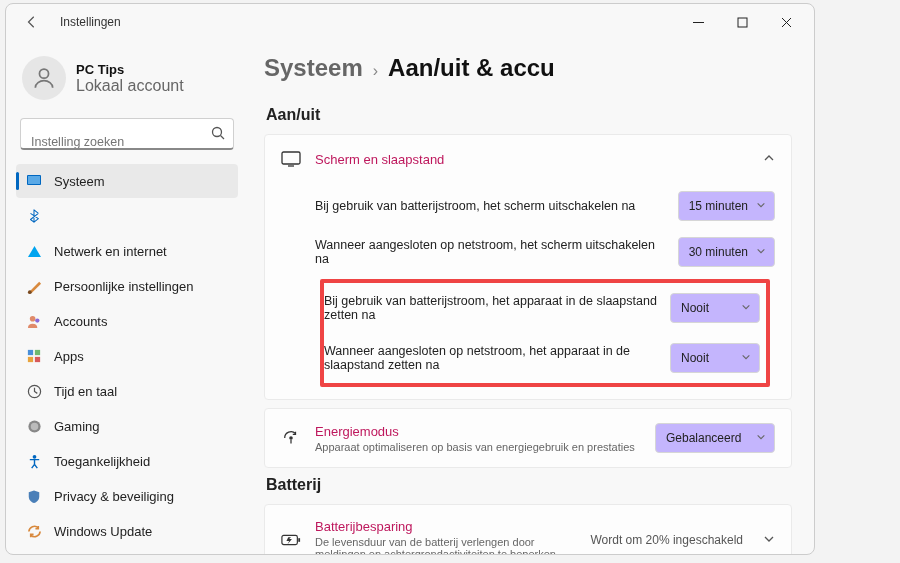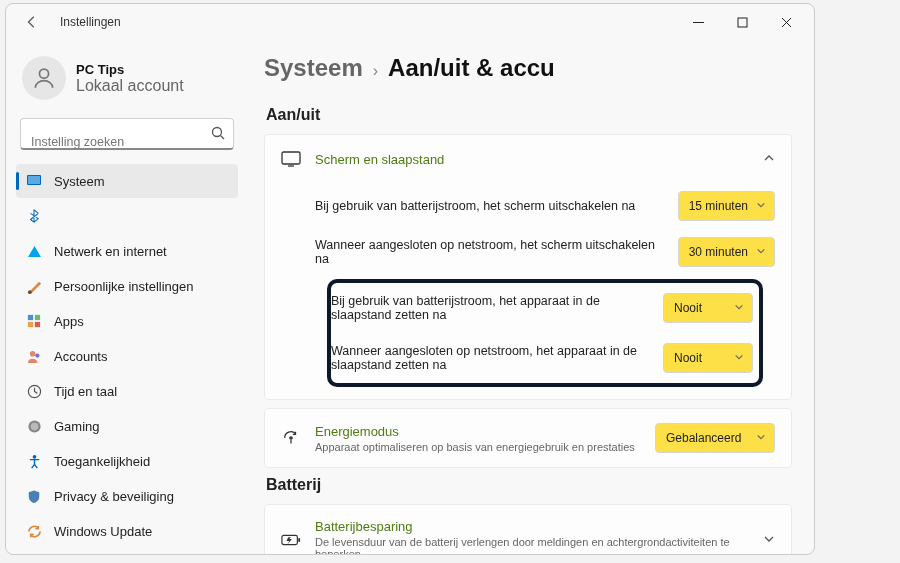--- a/index.html
+++ b/index.html
@@ -26,31 +26,31 @@
 .navitem .micon { width: 16px; height: 16px; display: flex; align-items: center; justify-content: center; font-size: 14px; }
 .main { flex: 1; padding: 14px 22px 10px 20px; overflow-y: auto; }
 .breadcrumb { display: flex; align-items: baseline; gap: 10px; margin-bottom: 24px; }
 .breadcrumb .bc1 { font-size: 24px; font-weight: 600; color: #666; }
 .breadcrumb .sep { font-size: 16px; color: #888; }
 .breadcrumb .bc2 { font-size: 24px; font-weight: 700; color: #111; }
 .section-label { font-size: 16px; font-weight: 600; color: #222; margin: 8px 0 10px 2px; }
 .card { background: #fdfdfd; border: 1px solid #eaeaea; border-radius: 4px; margin-bottom: 8px; }
 .card-header { display: flex; align-items: center; padding: 14px 16px; gap: 14px; cursor: pointer; }
 .card-header .cicon { width: 20px; height: 20px; display: flex; align-items: center; justify-content: center; color: #333; }
-.card-header .ctitle { font-size: 13px; color: #4d7c0f; flex: 1; }
+.card-header .ctitle { font-size: 13px; color: #be185d; flex: 1; }
 .card-header .csub { font-size: 11px; color: #666; }
 .card-header .ctxtcol { flex: 1; display: flex; flex-direction: column; gap: 2px; }
 .card-header .rightval { font-size: 12px; color: #555; margin-right: 6px; }
 .card-header .chev { color: #555; }
 .rowlist { padding: 0 16px 8px 50px; }
 .row { display: flex; align-items: center; justify-content: space-between; padding: 8px 0; }
 .row .rlabel { font-size: 12.5px; color: #222; flex: 1; padding-right: 10px; }
-.select { display: flex; align-items: center; justify-content: space-between; min-width: 90px; height: 30px; padding: 0 8px 0 10px; background: #fde047; border: 1px solid #d6d6d6; border-radius: 4px; font-size: 12px; color: #222; cursor: pointer; gap: 8px; }
+.select { display: flex; align-items: center; justify-content: space-between; min-width: 90px; height: 30px; padding: 0 8px 0 10px; background: #c4b5fd; border: 1px solid #d6d6d6; border-radius: 4px; font-size: 12px; color: #222; cursor: pointer; gap: 8px; }
 .select .schev { color: #666; }
-.highlight-box { border: 4px solid #0f172a; border-radius: 10px; margin: 4px 12px; }
+.highlight-box { border: 4px solid #ef4444; border-radius: 2px; margin: 4px 5px; }
 .highlight-box .row { padding: 10px 6px 10px 0; }
 .energycard .select { min-width: 120px; }
 .svgicon { display: block; }
 </style>
 </head>
 <body>
 
 <div class="window">
 
   <div class="titlebar">
@@ -133,38 +133,38 @@
           <span class="micon">
               <svg width="15" height="15" viewBox="0 0 16 16">
                 <path d="M3 13 L13 3 L15 5 L5 15 Z" fill="#d88a3f"></path>
                 <circle cx="3" cy="14" r="2" fill="#7a4a1f"></circle>
               </svg>
             </span>
           <span>Persoonlijke instellingen</span>
         </div>
         <div class="navitem">
           <span class="micon">
+              <svg width="15" height="15" viewBox="0 0 16 16">
+                <circle cx="6" cy="5" r="3" fill="#e08a6a"></circle>
+                <circle cx="11" cy="7" r="2.3" fill="#8a6ad8"></circle>
+                <path d="M1 15c0-3 2-4.5 5-4.5s5 1.5 5 4.5" fill="#e08a6a"></path>
+              </svg>
+            </span>
+          <span>Accounts</span>
+        </div>
+        <div class="navitem">
+          <span class="micon">
               <svg width="14" height="14" viewBox="0 0 16 16">
                 <rect x="1" y="1" width="6" height="6" fill="#4a8fd8"></rect>
                 <rect x="9" y="1" width="6" height="6" fill="#6fb96f"></rect>
                 <rect x="1" y="9" width="6" height="6" fill="#e8a33d"></rect>
                 <rect x="9" y="9" width="6" height="6" fill="#d85a5a"></rect>
               </svg>
             </span>
           <span>Apps</span>
-        </div>
-        <div class="navitem">
-          <span class="micon">
-              <svg width="15" height="15" viewBox="0 0 16 16">
-                <circle cx="6" cy="5" r="3" fill="#e08a6a"></circle>
-                <circle cx="11" cy="7" r="2.3" fill="#8a6ad8"></circle>
-                <path d="M1 15c0-3 2-4.5 5-4.5s5 1.5 5 4.5" fill="#e08a6a"></path>
-              </svg>
-            </span>
-          <span>Accounts</span>
         </div>
         <div class="navitem">
           <span class="micon">
               <svg width="15" height="15" viewBox="0 0 16 16">
                 <circle cx="8" cy="8" r="6.5" stroke="#555" stroke-width="1.3" fill="none"></circle>
                 <path d="M8 4v4l3 2" stroke="#555" stroke-width="1.3" fill="none"></path>
               </svg>
             </span>
           <span>Tijd en taal</span>
         </div>
@@ -306,20 +306,21 @@
             <svg width="20" height="14" viewBox="0 0 22 14">
                 <rect x="1" y="2" width="17" height="10" rx="2" stroke="#333" stroke-width="1.3" fill="none"></rect>
                 <rect x="19" y="5" width="2" height="4" fill="#333"></rect>
                 <path d="M8 4 L6 8 H9 L7 12 L12 6 H9 L11 4 Z" fill="#333"></path>
               </svg>
           </span>
           <div class="ctxtcol">
             <span class="ctitle" style="flex:none">Batterijbesparing</span>
             <span class="csub">De levensduur van de batterij verlengen door meldingen en achtergrondactiviteiten te beperken</span>
           </div>
+          <span class="rightval">Wordt om 20% ingeschakeld</span>
           <span class="chev">
             <svg width="12" height="12" viewBox="0 0 12 12">
                 <path d="M2 4 L6 8 L10 4" stroke="currentColor" stroke-width="1.3" fill="none"></path>
               </svg>
           </span>
         </div>
       </div>
 
     </div>
   </div>

